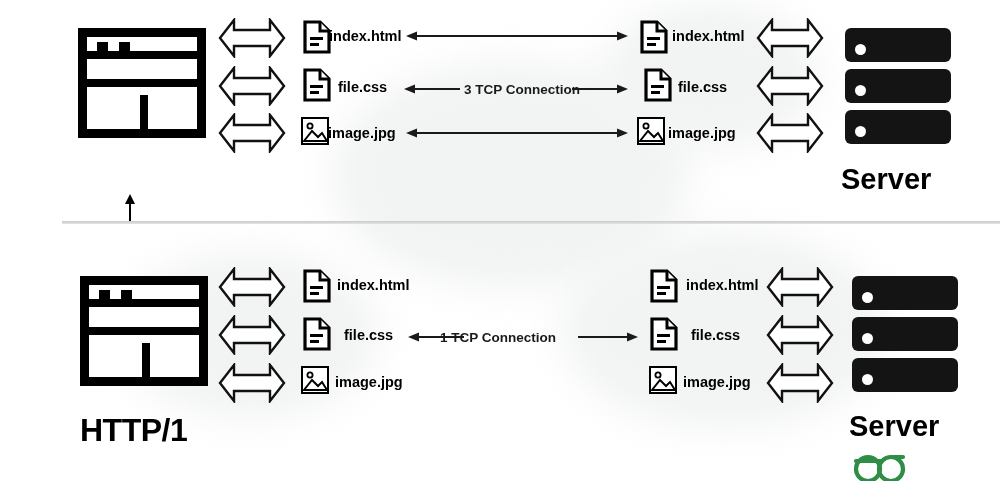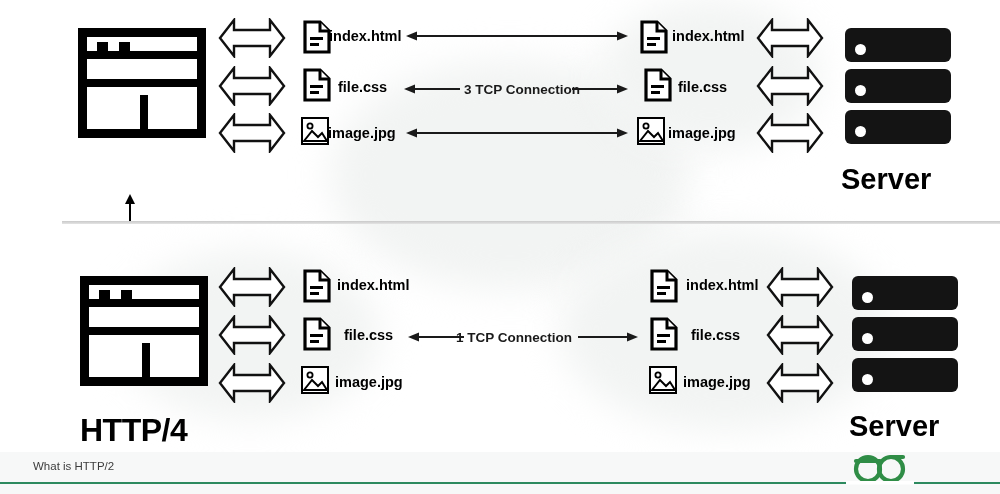--- a/index.html
+++ b/index.html
@@ -302,21 +302,21 @@
         </svg>
     </div>
     <div class="flabel" style="left:335px;top:150px;font-size:14.5px;">image.jpg</div>
 
     <div class="hconn" style="left:408px;top:105px;">
       <svg width="56" height="16" viewBox="0 0 56 16">
           <line x1="8" y1="8" x2="56" y2="8" stroke="#1a1a1a" stroke-width="1.8"></line>
           <path d="M0 8 L11 3.5 L11 12.5 Z" fill="#1a1a1a"></path>
         </svg>
     </div>
-    <div class="tcplabel" style="left:456px;top:106px;">1 TCP Connection</div>
+    <div class="tcplabel" style="left:440px;top:106px;">1 TCP Connection</div>
     <div class="hconn" style="left:578px;top:105px;">
       <svg width="60" height="16" viewBox="0 0 60 16">
           <line x1="0" y1="8" x2="52" y2="8" stroke="#1a1a1a" stroke-width="1.8"></line>
           <path d="M60 8 L49 3.5 L49 12.5 Z" fill="#1a1a1a"></path>
         </svg>
     </div>
 
     <div class="fileicon" style="left:650px;top:45px;">
       <svg width="28" height="34" viewBox="0 0 28 34">
           <path d="M2 2 H17 L26 11 V32 H2 Z" fill="#fff" stroke="#000" stroke-width="3.2" stroke-linejoin="miter"></path>
@@ -372,27 +372,23 @@
         <span class="vents"><span class="vent"></span><span class="vent"></span><span class="vent"></span></span>
       </div>
       <div class="srv" style="top:82px;">
         <span class="led"></span>
         <span class="vents"><span class="vent"></span><span class="vent"></span><span class="vent"></span></span>
       </div>
     </div>
 
     <div class="serverlabel" style="left:849px;top:186px;font-size:29px;">Server</div>
 
-    <div class="proto" style="left:80px;top:188px;font-size:32px;">HTTP/4</div>
+    <div class="proto" style="left:80px;top:188px;font-size:32px;">HTTP/1</div>
   </div>
 
-  <div class="footer">
-    <div class="ftext">What is HTTP/2</div>
-    <div class="fline"></div>
-  </div>
   <div class="gfg">
     <svg width="68" height="40" viewBox="0 0 68 40">
       <g fill="none" stroke="#2f8d46" stroke-width="4.2" stroke-linecap="round">
         <circle cx="22" cy="21" r="12"></circle>
         <circle cx="45" cy="21" r="12"></circle>
         <path d="M10 13 L34 13"></path>
         <path d="M45 9 L57 9"></path>
         <path d="M33 21 L34 21"></path>
       </g>
       <rect x="0" y="33" width="68" height="3.5" fill="#ffffff"></rect>

